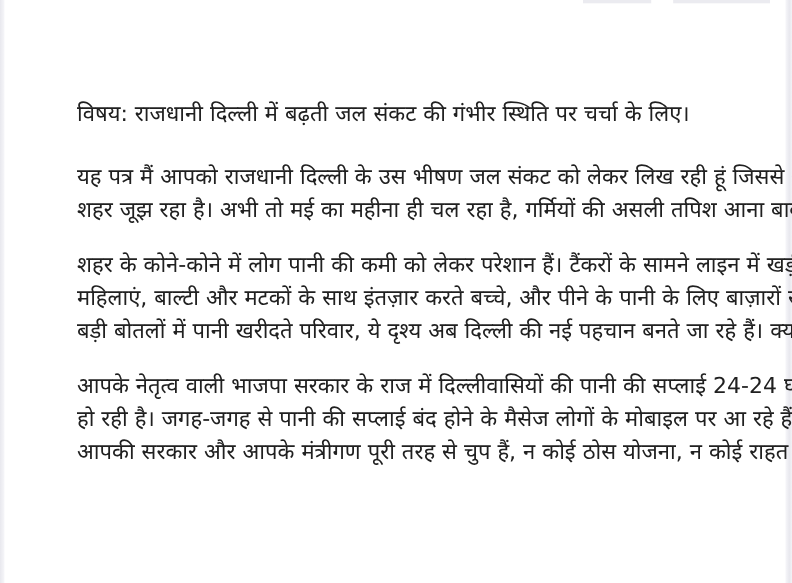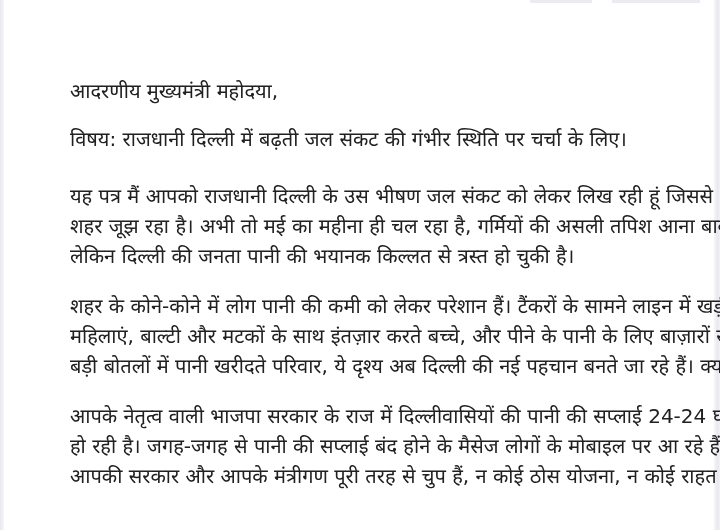--- a/index.html
+++ b/index.html
@@ -72,28 +72,26 @@
 </head>
 <body>
 
 <div class="page">
   <div class="edge edge-left"></div>
   <div class="edge edge-right"></div>
   <div class="top-artifact a1"></div>
   <div class="top-artifact a2"></div>
 
   <div class="letter">
-    <div class="line salutation">आदरणीय मुख्यमंत्री महोदया,</div>
 
     <div class="line subject">विषय: राजधानी दिल्ली में बढ़ती जल संकट की गंभीर स्थिति पर चर्चा के लिए।</div>
 
     <div class="para para-1">
       <div class="line">यह पत्र मैं आपको राजधानी दिल्ली के उस भीषण जल संकट को लेकर लिख रही हूं जिससे आज पूरा</div>
       <div class="line">शहर जूझ रहा है। अभी तो मई का महीना ही चल रहा है, गर्मियों की असली तपिश आना बाकी है,</div>
-      <div class="line">लेकिन दिल्ली की जनता पानी की भयानक किल्लत से त्रस्त हो चुकी है।</div>
     </div>
 
     <div class="para para-2">
       <div class="line">शहर के कोने-कोने में लोग पानी की कमी को लेकर परेशान हैं। टैंकरों के सामने लाइन में खड़ी</div>
       <div class="line">महिलाएं, बाल्टी और मटकों के साथ इंतज़ार करते बच्चे, और पीने के पानी के लिए बाज़ारों से बड़ी-</div>
       <div class="line">बड़ी बोतलों में पानी खरीदते परिवार, ये दृश्य अब दिल्ली की नई पहचान बनते जा रहे हैं। क्या ऐसी</div>
     </div>
 
     <div class="para para-3">
       <div class="line">आपके नेतृत्व वाली भाजपा सरकार के राज में दिल्लीवासियों की पानी की सप्लाई 24-24 घंटे तक ठप</div>

